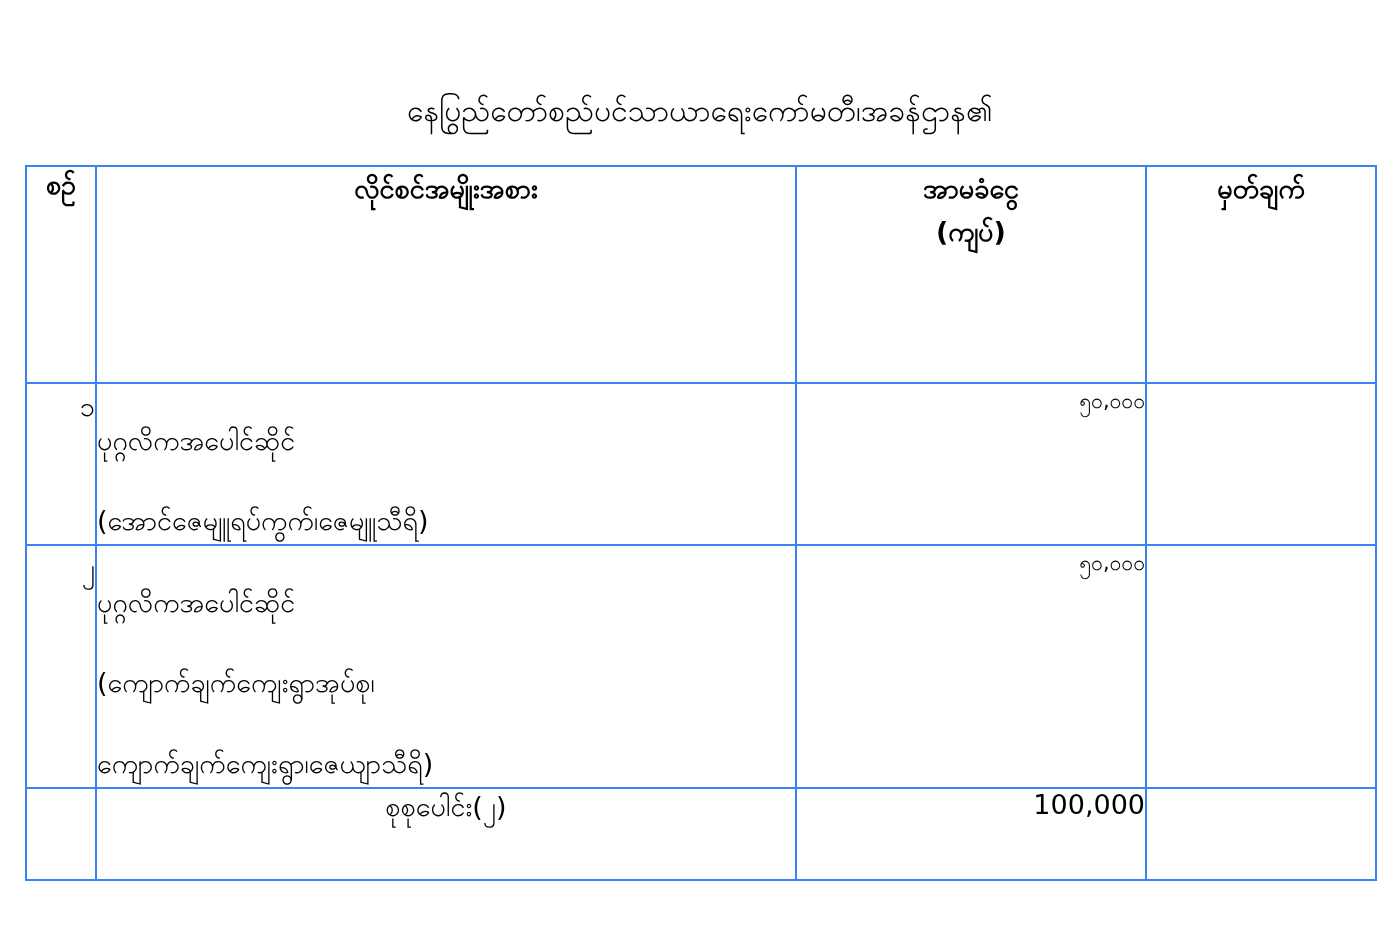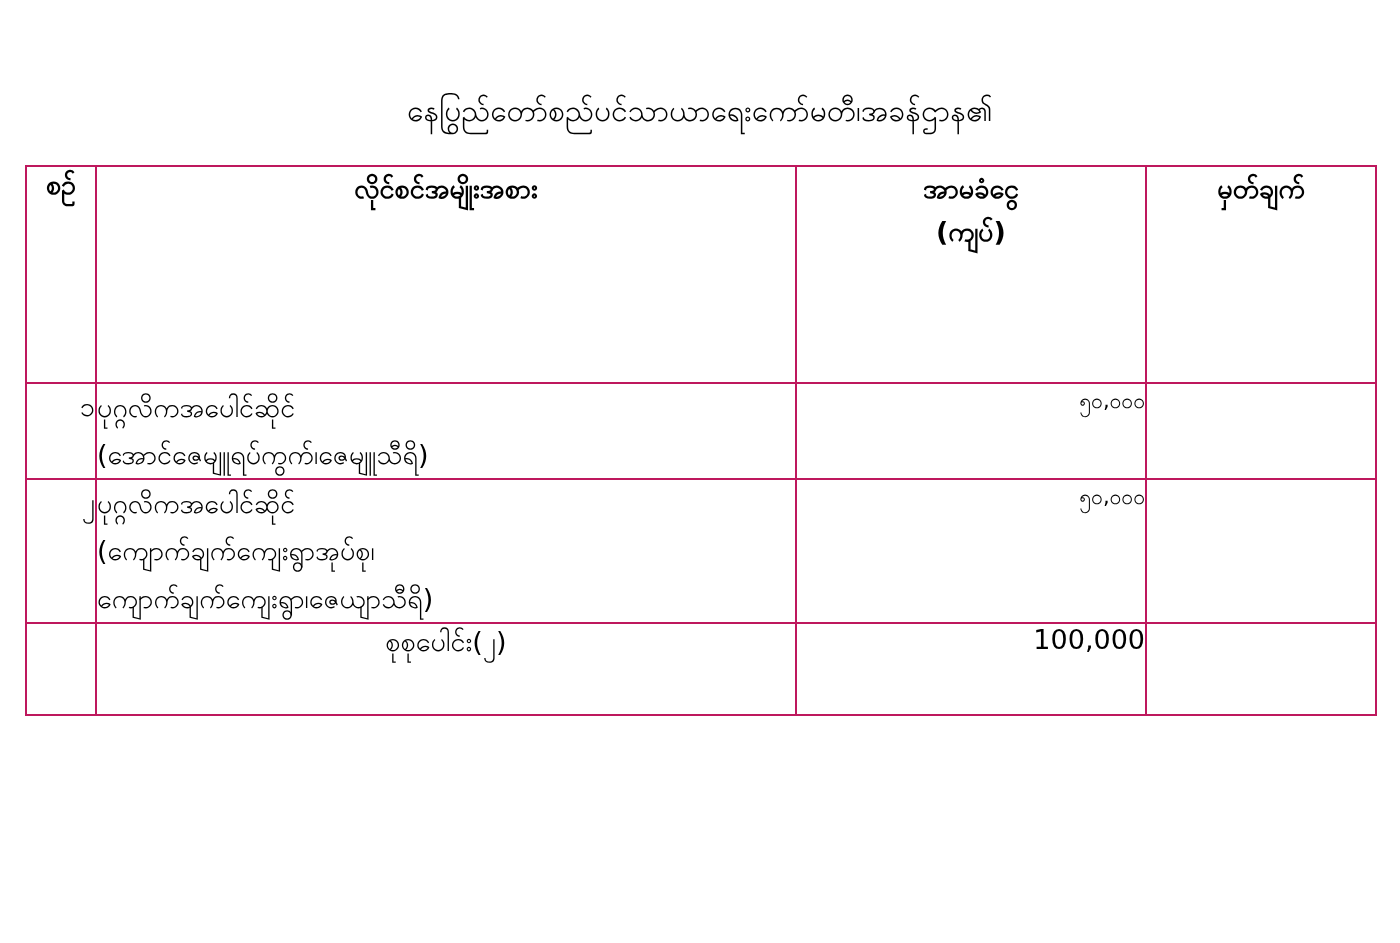--- a/index.html
+++ b/index.html
@@ -40,21 +40,21 @@
   }
 
   table.main-table {
     border-collapse: collapse;
     table-layout: fixed;
     width: 1350px;
   }
 
   table.main-table td,
   table.main-table th {
-    border: 2px solid #be185d;
+    border: 2px solid #3b82f6;
     padding: 0;
     vertical-align: top;
   }
 
   
   col.c-no    { width: 70px; }
   col.c-type  { width: 700px; }
   col.c-fee   { width: 350px; }
   col.c-note  { width: 230px; }
 
@@ -95,20 +95,21 @@
     font-size: 21px;
     line-height: 1.7;
   }
   .cell-note {
     padding: 14px 8px;
     font-size: 27px;
   }
 
   .lines > div {
     white-space: nowrap;
+    margin-top: 33px;
   }
 
   
   .total-row td {
     height: 90px;
   }
   .cell-total-label {
     text-align: center;
     vertical-align: middle;
     font-size: 27px;

